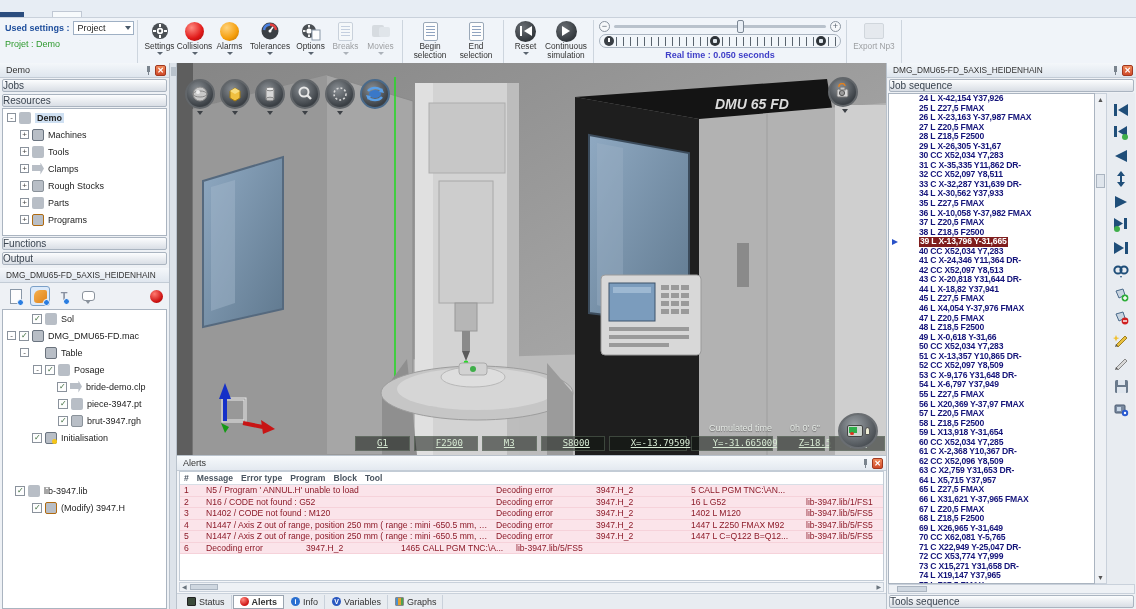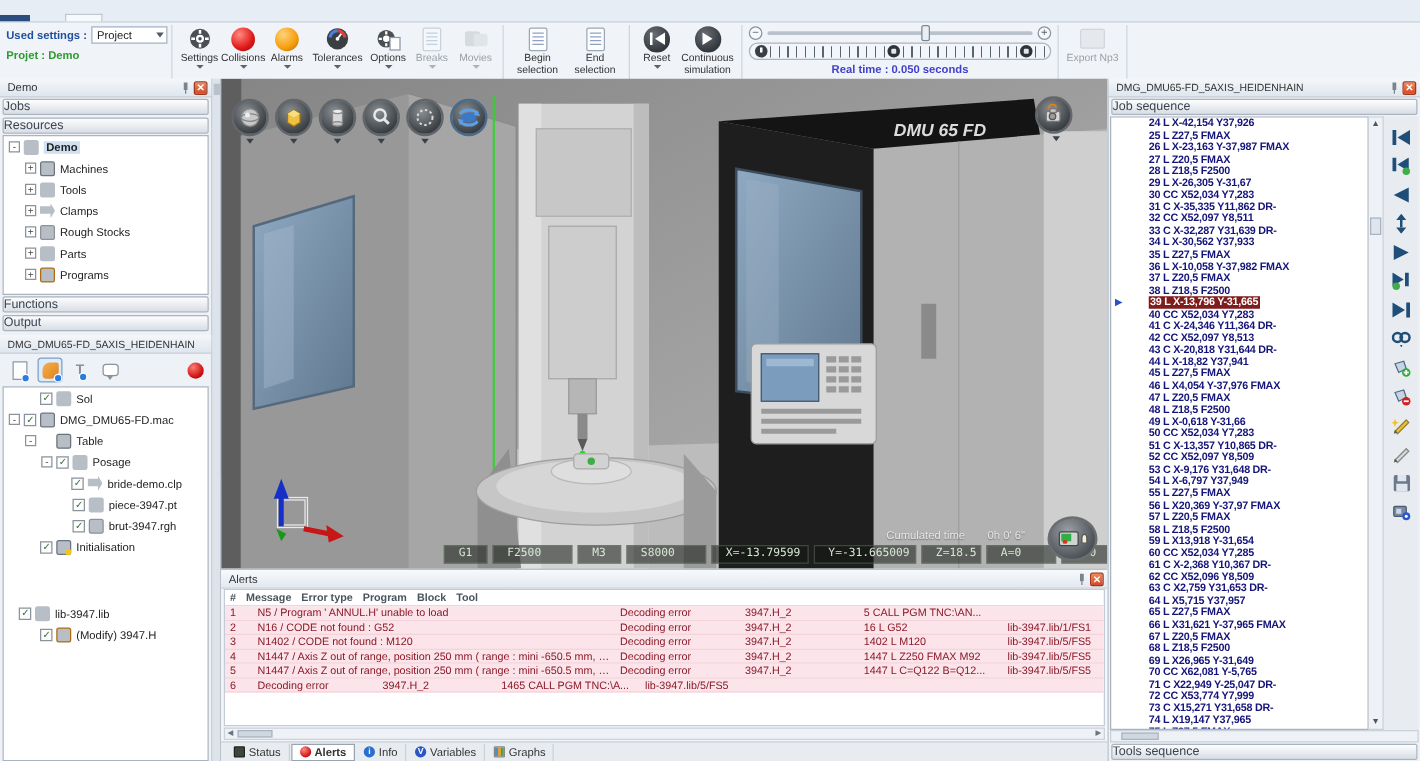--- a/index.html
+++ b/index.html
@@ -14,21 +14,21 @@
   .rtab.active { background:#f7fafc; border:1px solid #c0c8d4; border-bottom:none; font-weight:bold; }
   .ribbon-body { position:relative; height:43px; display:flex; }
   .rgroup { position:relative; height:43px; padding:1px 4px 0 4px; }
   .rgroup .glabel { position:absolute; left:0; right:0; bottom:-12px; text-align:center; font-size:8.5px; color:#7a828c; }
   .vsep { width:1px; background:#cdd5de; margin:2px 1px 0 1px; height:52px; }
   .used-block { width:136px; padding:3px 2px 0 5px; }
   .us-row { display:flex; align-items:center; gap:3px; }
   .us-label { font-size:9px; font-weight:bold; color:#1e4e9c; white-space:nowrap; }
   .us-select { flex:1; background:#fff; border:1px solid #9fb0c4; font-size:9px; color:#222; height:14px; display:flex; align-items:center; justify-content:space-between; padding:0 2px 0 4px; }
   .us-select .dd { border-left:3px solid transparent; border-right:3px solid transparent; border-top:4px solid #4a5a6a; }
-  .proj { font-size:9px; font-weight:bold; color:#2e9a2e; margin-top:4px; }
+  .proj { font-size:9px; font-weight:normal; color:#2e9a2e; margin-top:4px; }
   .btnrow { display:flex; gap:2px; }
   .rbtn { width:33px; display:flex; flex-direction:column; align-items:center; padding-top:1px; cursor:default; }
   .rbtn.wide { width:44px; }
   .rbtn .ric { height:22px; display:flex; align-items:center; justify-content:center; }
   .rbtn .rlb { font-size:8.3px; color:#333; text-align:center; line-height:8.5px; white-space:nowrap; }
   .rbtn .rlb.two { white-space:normal; }
   .rbtn .dd { margin-top:1px; border-left:3px solid transparent; border-right:3px solid transparent; border-top:3px solid #5a6470; }
   .rbtn.disabled { opacity:.45; }
   .sphere { width:19px; height:19px; border-radius:50%; }
   .sphere.red { background:radial-gradient(circle at 35% 30%, #ff8a80, #e01818 60%, #8c0f0f); }
@@ -96,21 +96,21 @@
 
   
   .vsplit { position:absolute; left:170px; top:63px; width:7px; height:546px; background:#dde3ea; border-right:1px solid #b9c2cc; }
   .vsplit .grab { margin:4px auto; width:5px; height:9px; background:#b9c2cc; }
 
   
   .viewport { position:absolute; left:177px; top:63px; width:709px; height:392px; background:#9a9a9a; overflow:hidden; }
   .vp-btn { position:absolute; width:30px; height:30px; border-radius:50%; background:radial-gradient(circle at 40% 32%, #8a8f94, #3a3f44 72%); border:2px solid #62666a; display:flex; align-items:center; justify-content:center; }
   .vp-dd { position:absolute; width:0; height:0; border-left:3px solid transparent; border-right:3px solid transparent; border-top:4px solid #3c4045; }
   .statusbar { position:absolute; left:0; bottom:4px; height:16px; right:0; display:flex; align-items:center; gap:4px; padding-left:178px; }
-  .seg { background:rgba(18,24,18,.55); border:1px solid rgba(120,140,120,.4); color:#d6e8d2; font-size:9px; line-height:13px; padding:0 11px; white-space:nowrap; font-family:"DejaVu Sans Mono",monospace; }
+  .seg { background:rgba(18,24,18,.55); border:1px solid rgba(120,140,120,.4); color:#d6e8d2; font-size:9px; line-height:13px; padding:0 21px; white-space:nowrap; font-family:"DejaVu Sans Mono",monospace;text-decoration:underline; }
   .cumrow { position:absolute; right:66px; bottom:22px; display:flex; gap:18px; color:#e4e9e4; font-size:9px; text-shadow:0 1px 1px rgba(0,0,0,.4); }
   .bulbbtn { position:absolute; right:8px; bottom:6px; width:40px; height:36px; border-radius:50%; background:radial-gradient(circle at 40% 32%, #9aa0a5, #4a4f54 75%); border:2px solid #6a6e72; display:flex; align-items:center; justify-content:center; gap:2px; }
   .bulbbtn .scrn { width:16px; height:12px; background:#cfd6cf; border:1px solid #444; border-radius:2px; position:relative; }
   .bulbbtn .scrn:before { content:""; position:absolute; left:1px; top:1px; width:8px; height:6px; background:#2fae4a; }
   .bulbbtn .scrn:after { content:""; position:absolute; left:2px; bottom:1px; width:4px; height:3px; border-radius:50%; background:#e03020; }
   .bulbbtn .lamp { width:5px; height:8px; background:#f0f0d8; border-radius:50% 50% 20% 20%; border:1px solid #555; }
 
   
   .alerts { position:absolute; left:177px; top:455px; width:709px; height:154px; background:#f4f6f9; border-top:1px solid #b9c2cc; display:flex; flex-direction:column; }
   .alerts .ptitle { background:linear-gradient(#f7fafc,#e3e9f0); }

